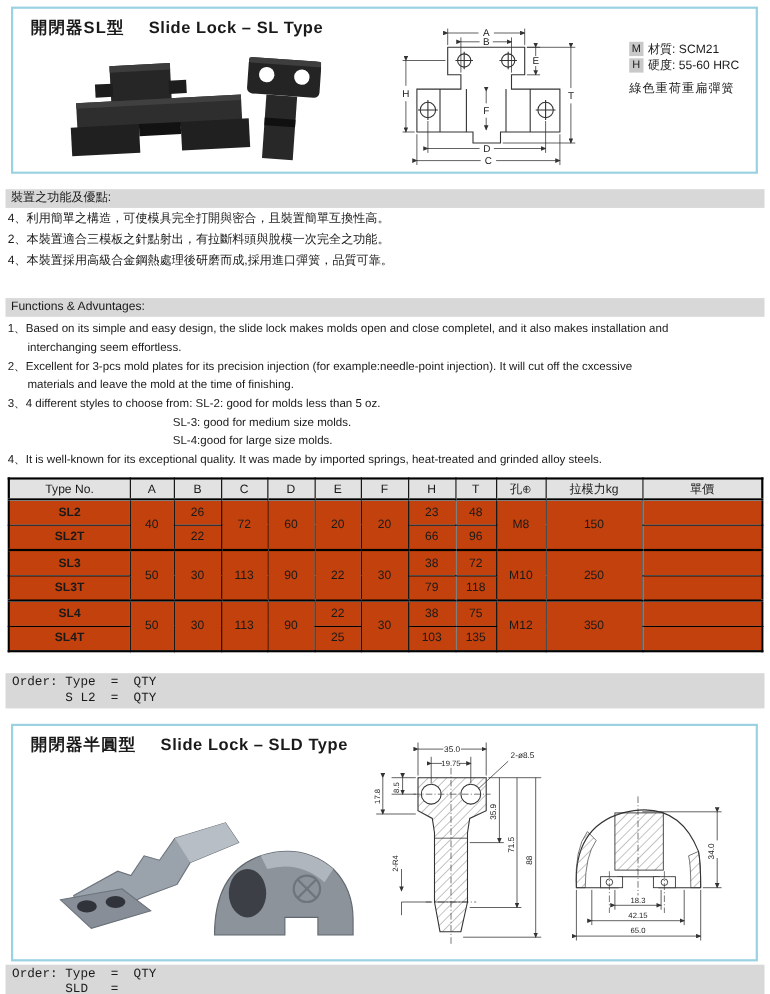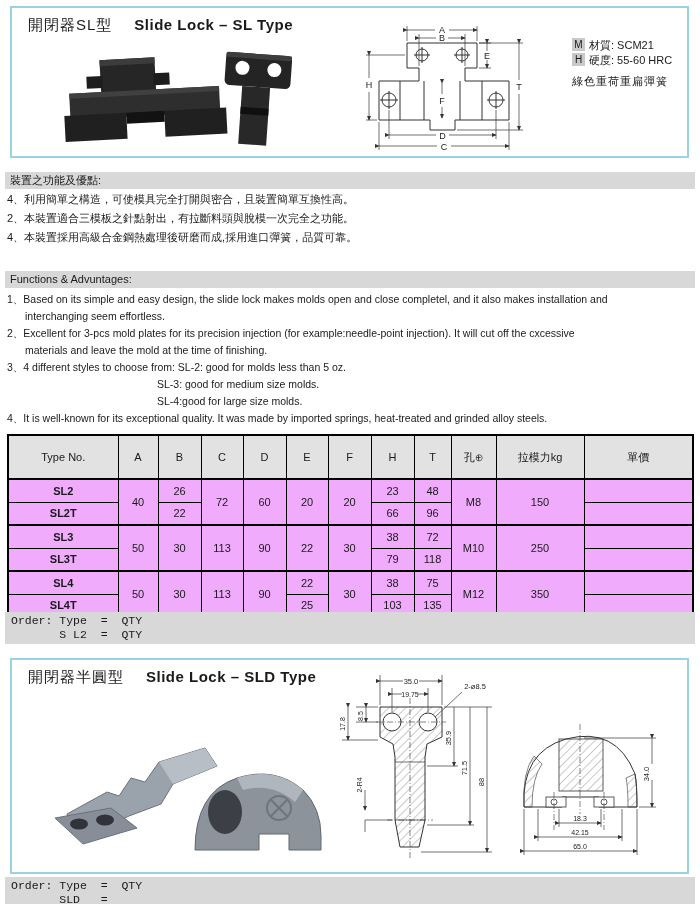--- a/index.html
+++ b/index.html
@@ -11,40 +11,40 @@
   body{
     width:700px;height:904px;position:relative;background:#ffffff;
     font-family:"Liberation Sans",sans-serif;color:#1a1a1a;overflow:hidden;
   }
   .abs{position:absolute;}
   .section-box{
     border:2px solid var(--box_border);
     background:#fff;
   }
   .sec-title{padding:8px 0 0 16px;white-space:nowrap;}
-  .sec-title .zh{font-weight:normal;font-size:15px;letter-spacing:1px;}
+  .sec-title .zh{font-weight:bold;font-size:15px;letter-spacing:1px;}
   .sec-title .en{font-weight:bold;font-size:15px;margin-left:22px;letter-spacing:.5px;}
   .graybar{
     background:var(--bar_bg);
     font-size:11px;line-height:17px;height:17px;padding-left:5px;white-space:nowrap;
   }
   .list{font-size:11px;}
   .list .ln{white-space:nowrap;line-height:19px;height:19px;}
   .enlist .ln{line-height:17px;height:17px;}
   .enlist .wrap{padding-left:18px;}
   .enlist .sub{padding-left:150px;}
   
   table.spec{border-collapse:collapse;border:2px solid #000;table-layout:fixed;}
   table.spec th,table.spec td{
     border:1px solid #000;text-align:center;vertical-align:middle;
     font-size:11px;padding:0;overflow:hidden;
   }
-  table.spec thead tr{height:44px;}
+  table.spec thead tr{height:19px;}
   table.spec thead th{background:#e2e2e2;font-weight:normal;}
-  table.spec tbody tr{height:23px;background:#f0abfc;}
+  table.spec tbody tr{height:23px;background:#c2410c;}
   table.spec td.tname{font-weight:bold;}
   table.spec tr.pair-start td{border-top:2px solid #000;}
   
   .orderblk{
     background:var(--bar_bg);
     font-family:Liberation Mono, monospace;font-size:11.5px;
     padding:2px 0 2px 6px;
   }
   .orderblk .oln{white-space:pre;line-height:14px;height:14px;}
   

